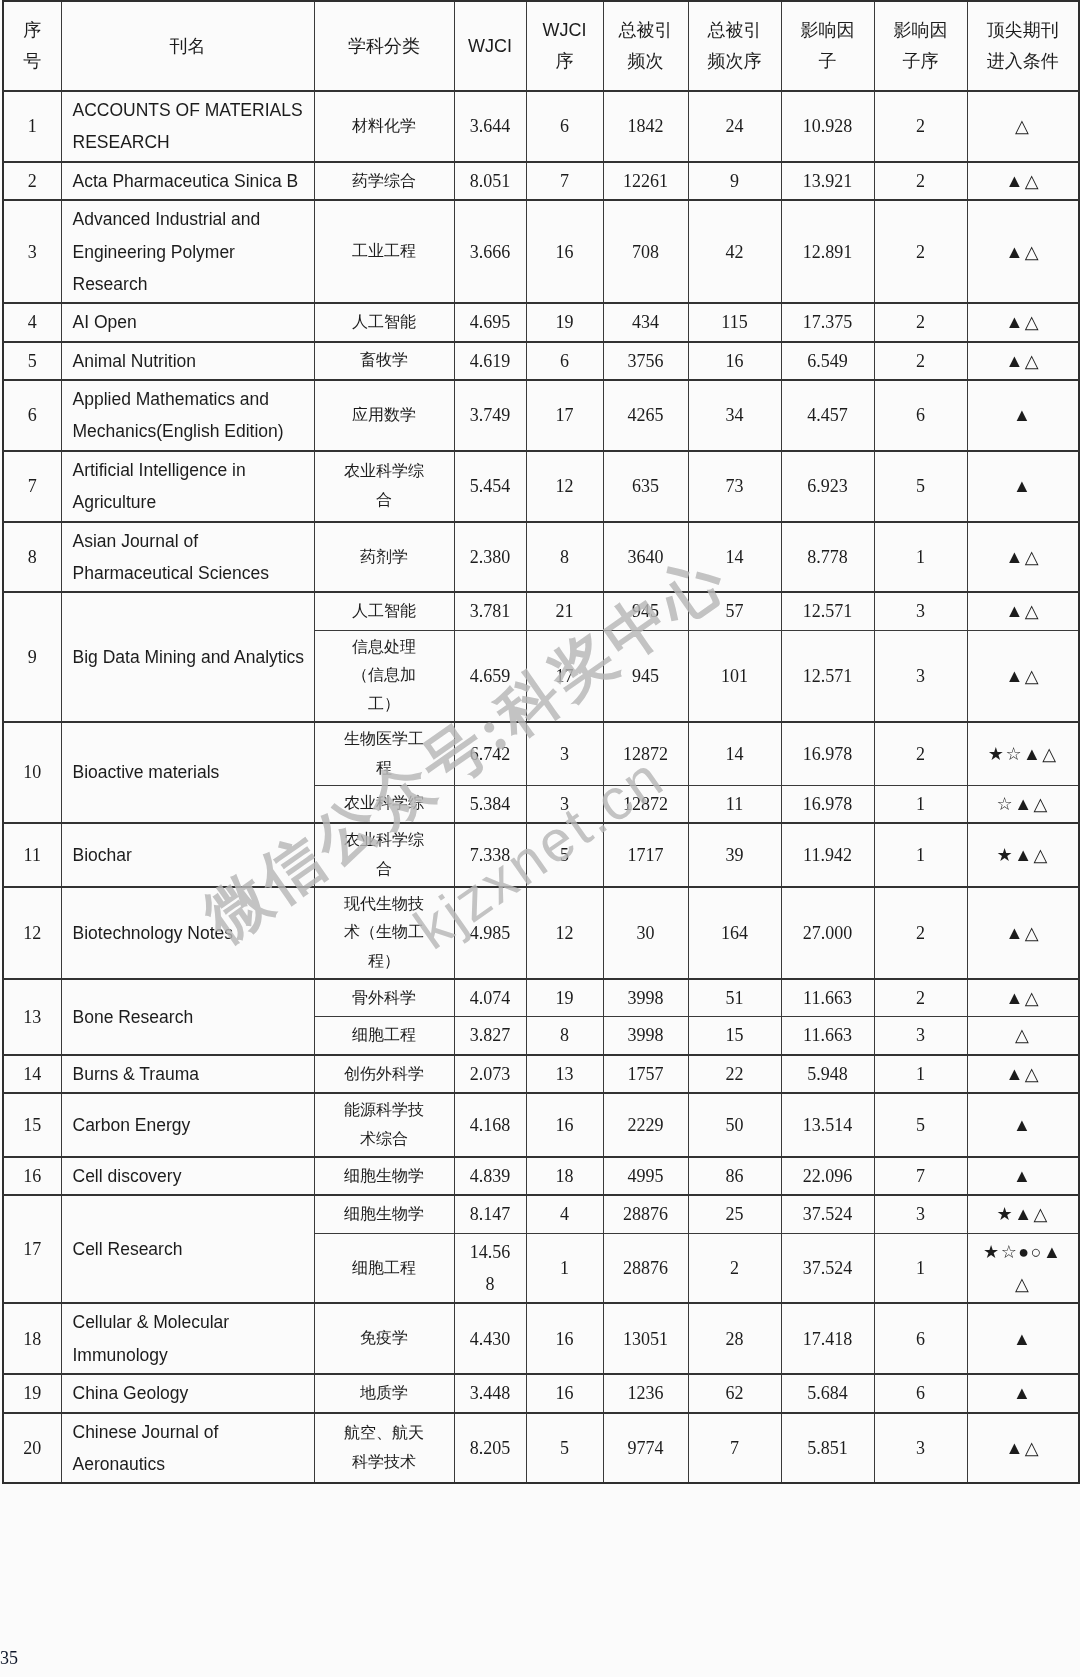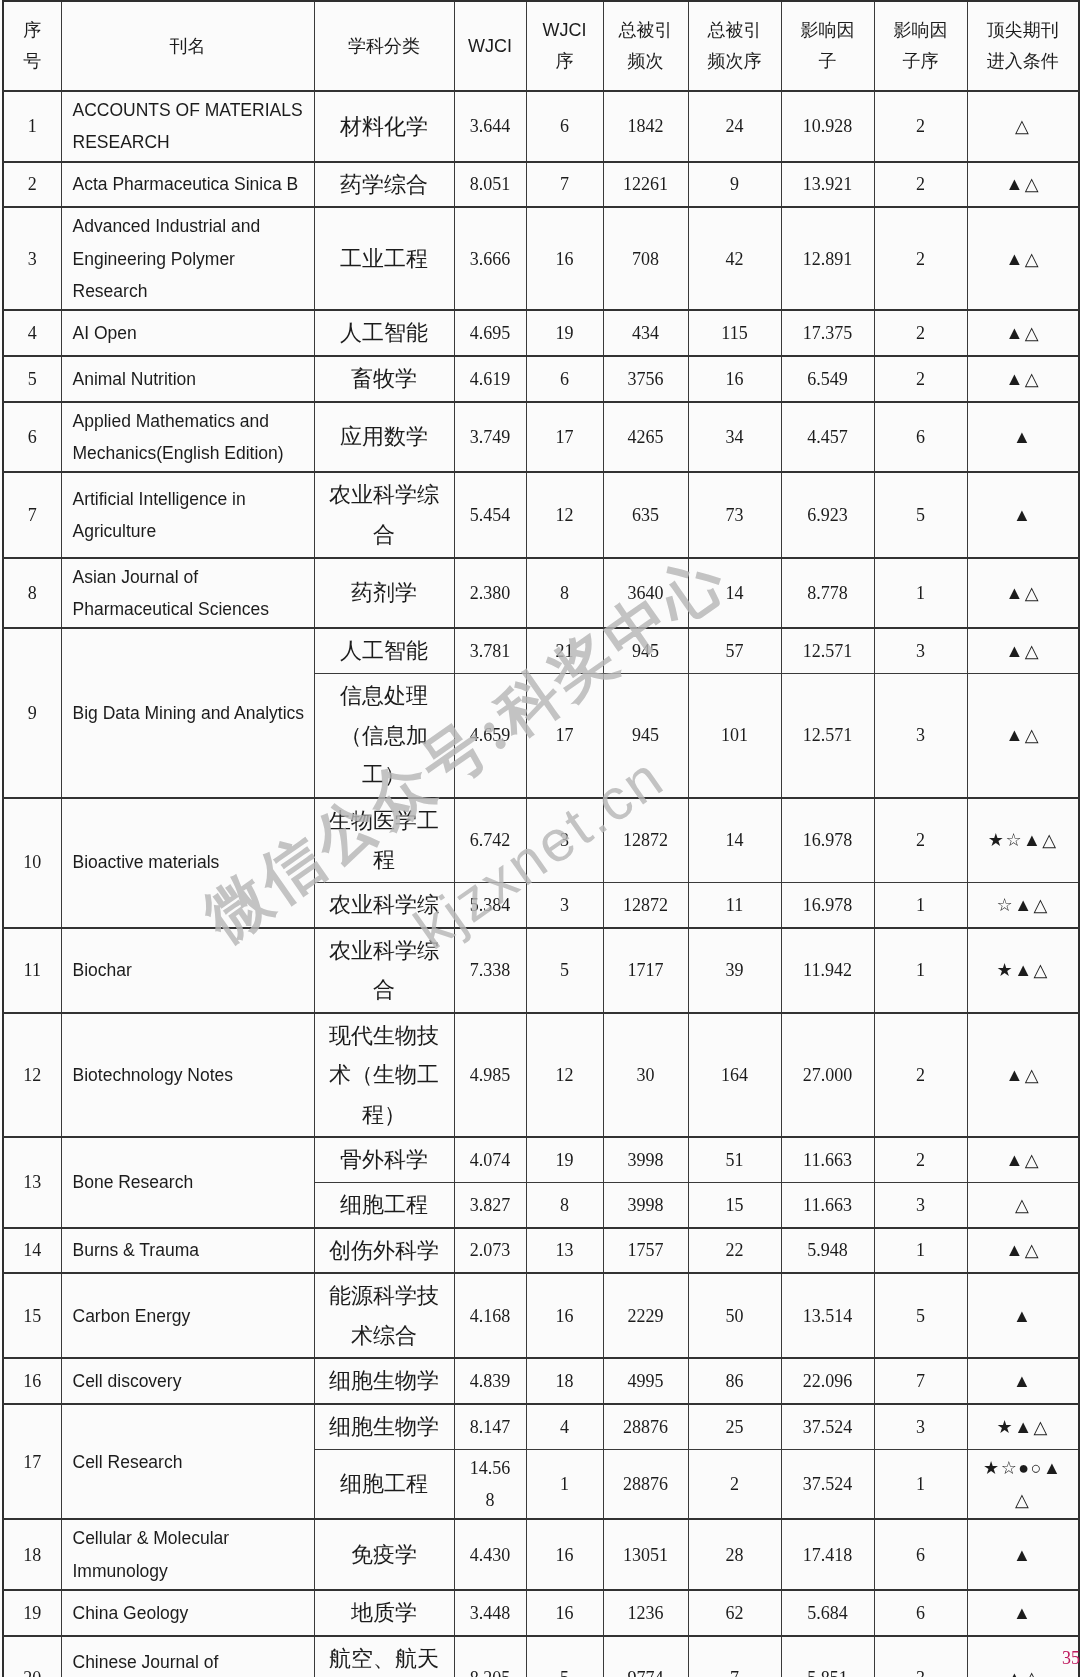--- a/index.html
+++ b/index.html
@@ -39,21 +39,21 @@
   }
   td.name-cell {
     text-align:left;
     padding-left:11px;
     padding-right:8px;
     font-family:"Liberation Sans", sans-serif;
     font-size:17.5px;
     line-height:1.85;
   }
   td.num-cell { font-family:"Liberation Serif", serif; font-size:18px; }
-  td.subject-cell { font-size:22px;margin-top:16px; }
+  td.subject-cell { font-size:16px;margin-top:16px; }
   td.symbol-cell { font-size:18px; letter-spacing:1.5px; }
   .watermark {
     position:absolute;
     left:90px; top:695px;
     width:820px;
     transform:rotate(-35deg);
     text-align:center;
     color:#b7b7b7;
     opacity:0.82;
     pointer-events:none;
@@ -68,24 +68,24 @@
   .watermark .wm2 {
     font-size:58px;
     margin-top:52px;
     letter-spacing:3px;
     font-family:"Liberation Sans", sans-serif;
   }
   .page-footer {
     position:absolute;
     left:0; right:0;
     top:1648px;
-    text-align:right;
+    text-align:left;
     font-size:18px;
     font-family:"Liberation Serif", serif;
-    color:#be185d;
+    color:#0f172a;
   }
 </style>
 </head>
 <body>
 
 <table class="journal">
   <colgroup>
     <col style="width:58px">
     <col style="width:253px">
     <col style="width:140px">

